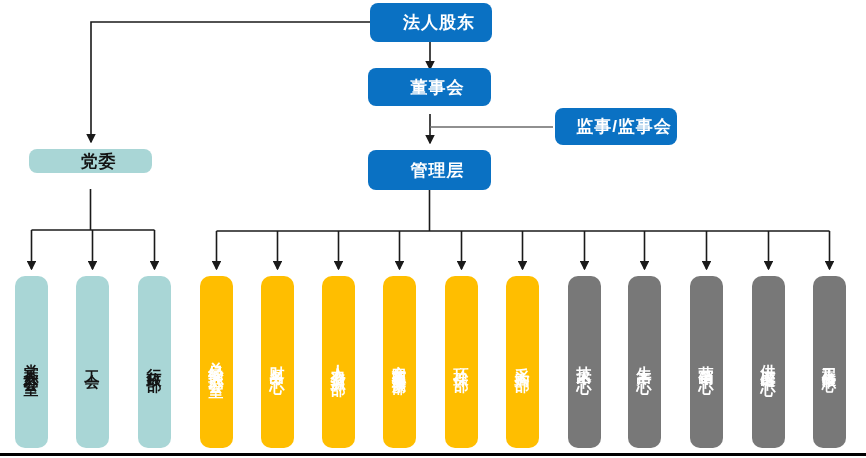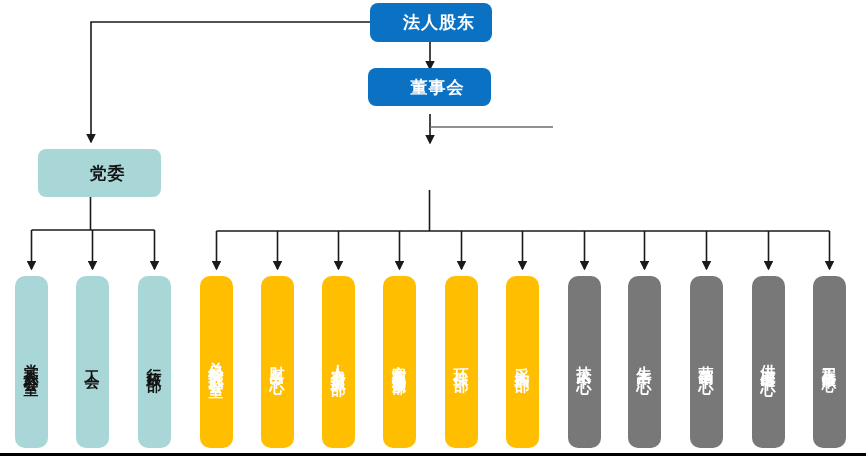--- a/index.html
+++ b/index.html
@@ -108,23 +108,29 @@
   </svg>
 
   <div class="box blue" style="left:370px; top:3px; width:122px; height:39px;">
     <span>法人股东</span>
   </div>
 
   <div class="box blue" style="left:368px; top:68px; width:123px; height:38px;">
     <span>董事会</span>
   </div>
 
+  <div class="box blue" style="left:555px; top:108px; width:122px; height:37px;">
+    <span>监事/监事会</span>
+  </div>
 
+  <div class="box blue" style="left:368px; top:150px; width:123px; height:40px;">
+    <span>管理层</span>
+  </div>
 
-  <div class="box tealbox" style="left:29px; top:149px; width:123px; height:48px;margin-left:9px;">
+  <div class="box tealbox" style="left:29px; top:149px; width:123px; height:24px;">
     <span>党委</span>
   </div>
 
   <div class="dept teal" style="left:15px;">
     <span class="vtext">党委办公室</span>
   </div>
   <div class="dept teal" style="left:76px;">
     <span class="vtext">工会</span>
   </div>
   <div class="dept teal" style="left:138px;">

